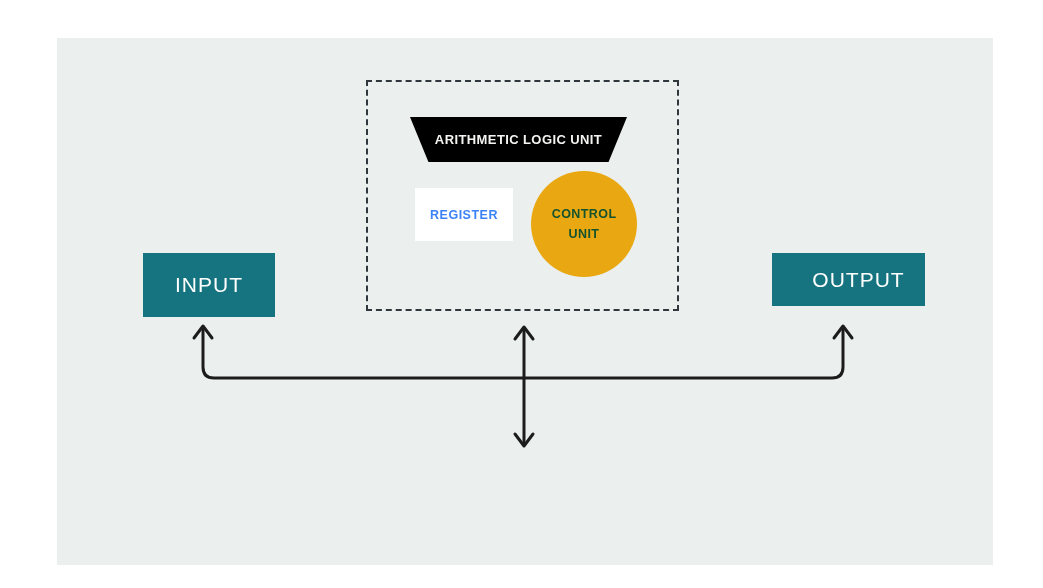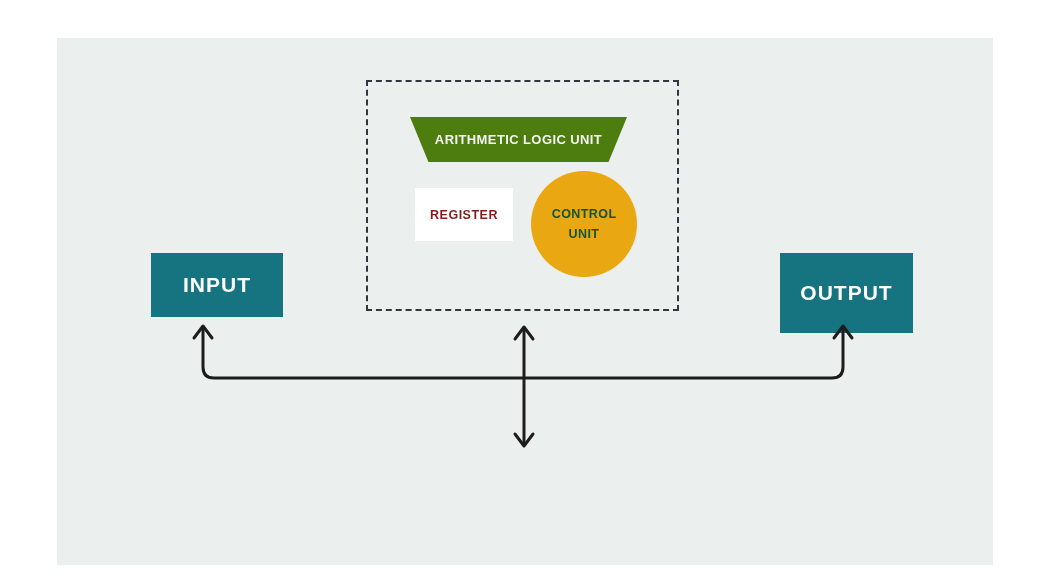--- a/index.html
+++ b/index.html
@@ -32,42 +32,42 @@
     height: 231px;
     border: 2px dashed #2f373d;
     box-sizing: border-box;
   }
   .alu {
     position: absolute;
     left: 410px;
     top: 117px;
     width: 217px;
     height: 45px;
-    background: #4d7c0f;
+    background: #000000;
     clip-path: polygon(0% 0%, 100% 0%, 91.5% 100%, 8.5% 100%);
     display: flex;
     align-items: center;
     justify-content: center;
     color: #f4f4f2;
     font-size: 13px;
     font-weight: 700;
     letter-spacing: 0.4px;
     text-align: center;
   }
   .register {
     position: absolute;
     left: 415px;
     top: 188px;
     width: 98px;
     height: 53px;
     background: #ffffff;
     display: flex;
     align-items: center;
     justify-content: center;
-    color: #7f1d1d;
+    color: #3b82f6;
     font-size: 12.5px;
     font-weight: 700;
     letter-spacing: 0.5px;
   }
   .control-unit {
     position: absolute;
     left: 531px;
     top: 171px;
     width: 106px;
     height: 106px;
@@ -86,26 +86,25 @@
     box-sizing: border-box;
   }
   .io-box {
     position: absolute;
     background: #15747f;
     display: flex;
     align-items: center;
     justify-content: center;
     color: #ffffff;
     font-size: 21px;
-    font-weight: 700;
+    font-weight: 400;
     letter-spacing: 1px;
-    margin-left: 8px;
   }
   .io-input  { left: 143px; top: 253px; width: 132px; height: 64px; }
-  .io-output { left: 772px; top: 253px; width: 133px; height: 80px; }
+  .io-output { left: 772px; top: 253px; width: 133px; height: 53px; padding-left: 20px; }
   .io-memory { left: 440px; top: 462px; width: 168px; height: 65px; }
   .connectors {
     position: absolute;
     left: 0;
     top: 0;
     width: 1043px;
     height: 588px;
     pointer-events: none;
   }
 </style>

